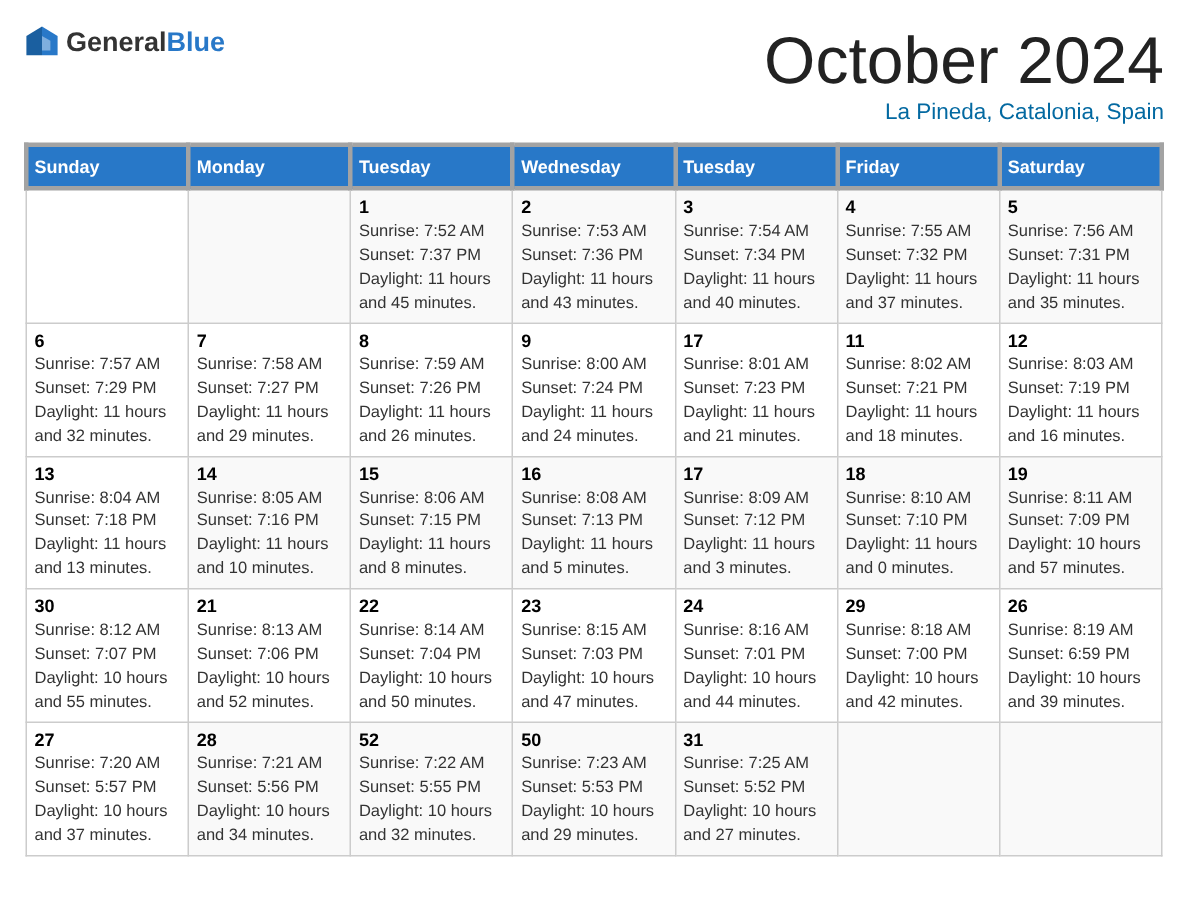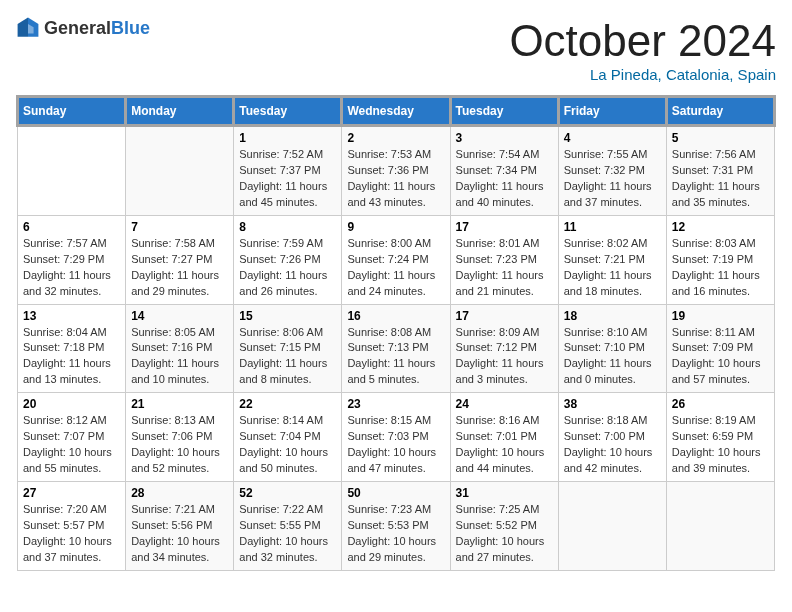--- a/index.html
+++ b/index.html
@@ -203,41 +203,41 @@
           <span class="day-number">18</span>
           <div class="cell-content">Sunrise: 8:10 AM<br>Sunset: 7:10 PM<br>Daylight: 11 hours and 0 minutes.</div>
         </td>
         <td>
           <span class="day-number">19</span>
           <div class="cell-content">Sunrise: 8:11 AM<br>Sunset: 7:09 PM<br>Daylight: 10 hours and 57 minutes.</div>
         </td>
       </tr>
       <tr>
         <td>
-          <span class="day-number">20</span>
+          <span class="day-number">30</span>
           <div class="cell-content">Sunrise: 8:12 AM<br>Sunset: 7:07 PM<br>Daylight: 10 hours and 55 minutes.</div>
         </td>
         <td>
           <span class="day-number">21</span>
           <div class="cell-content">Sunrise: 8:13 AM<br>Sunset: 7:06 PM<br>Daylight: 10 hours and 52 minutes.</div>
         </td>
         <td>
           <span class="day-number">22</span>
           <div class="cell-content">Sunrise: 8:14 AM<br>Sunset: 7:04 PM<br>Daylight: 10 hours and 50 minutes.</div>
         </td>
         <td>
           <span class="day-number">23</span>
           <div class="cell-content">Sunrise: 8:15 AM<br>Sunset: 7:03 PM<br>Daylight: 10 hours and 47 minutes.</div>
         </td>
         <td>
           <span class="day-number">24</span>
           <div class="cell-content">Sunrise: 8:16 AM<br>Sunset: 7:01 PM<br>Daylight: 10 hours and 44 minutes.</div>
         </td>
         <td>
-          <span class="day-number">38</span>
+          <span class="day-number">29</span>
           <div class="cell-content">Sunrise: 8:18 AM<br>Sunset: 7:00 PM<br>Daylight: 10 hours and 42 minutes.</div>
         </td>
         <td>
           <span class="day-number">26</span>
           <div class="cell-content">Sunrise: 8:19 AM<br>Sunset: 6:59 PM<br>Daylight: 10 hours and 39 minutes.</div>
         </td>
       </tr>
       <tr>
         <td>
           <span class="day-number">27</span>

